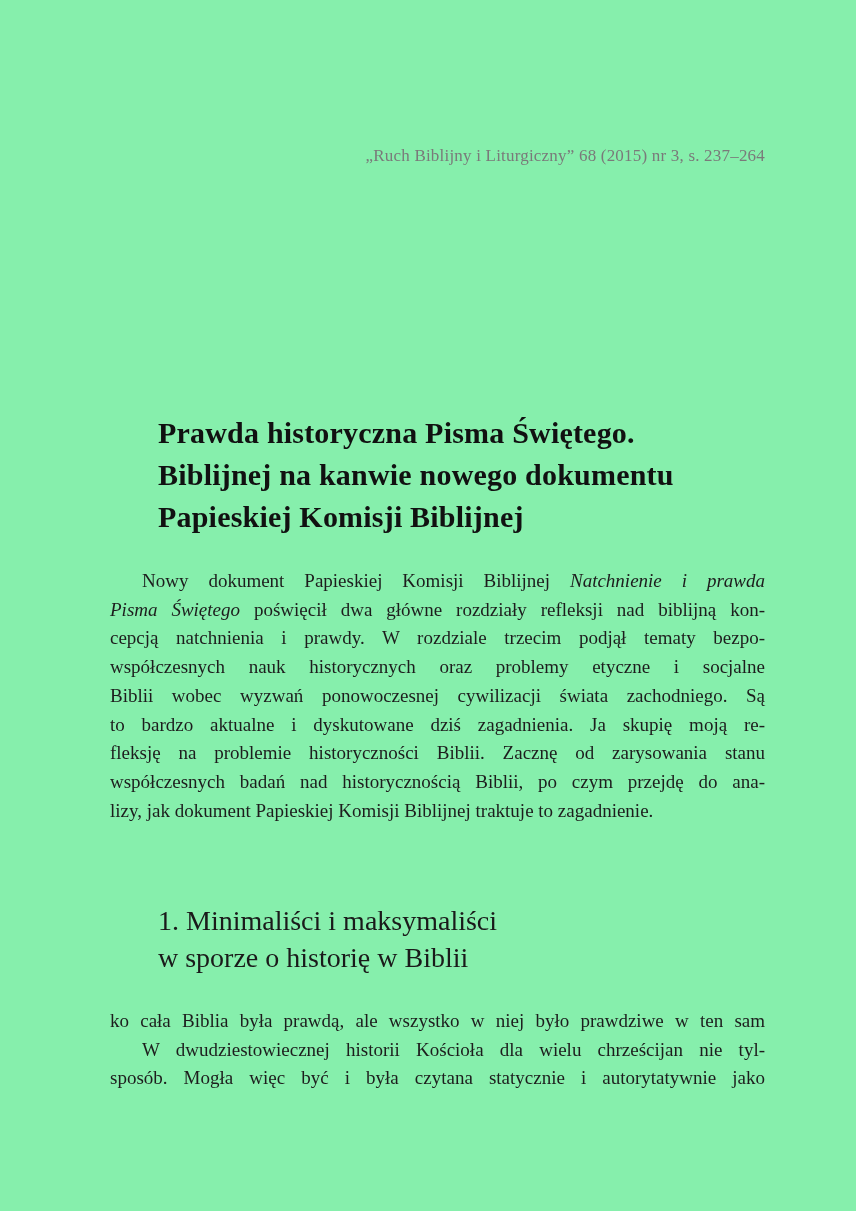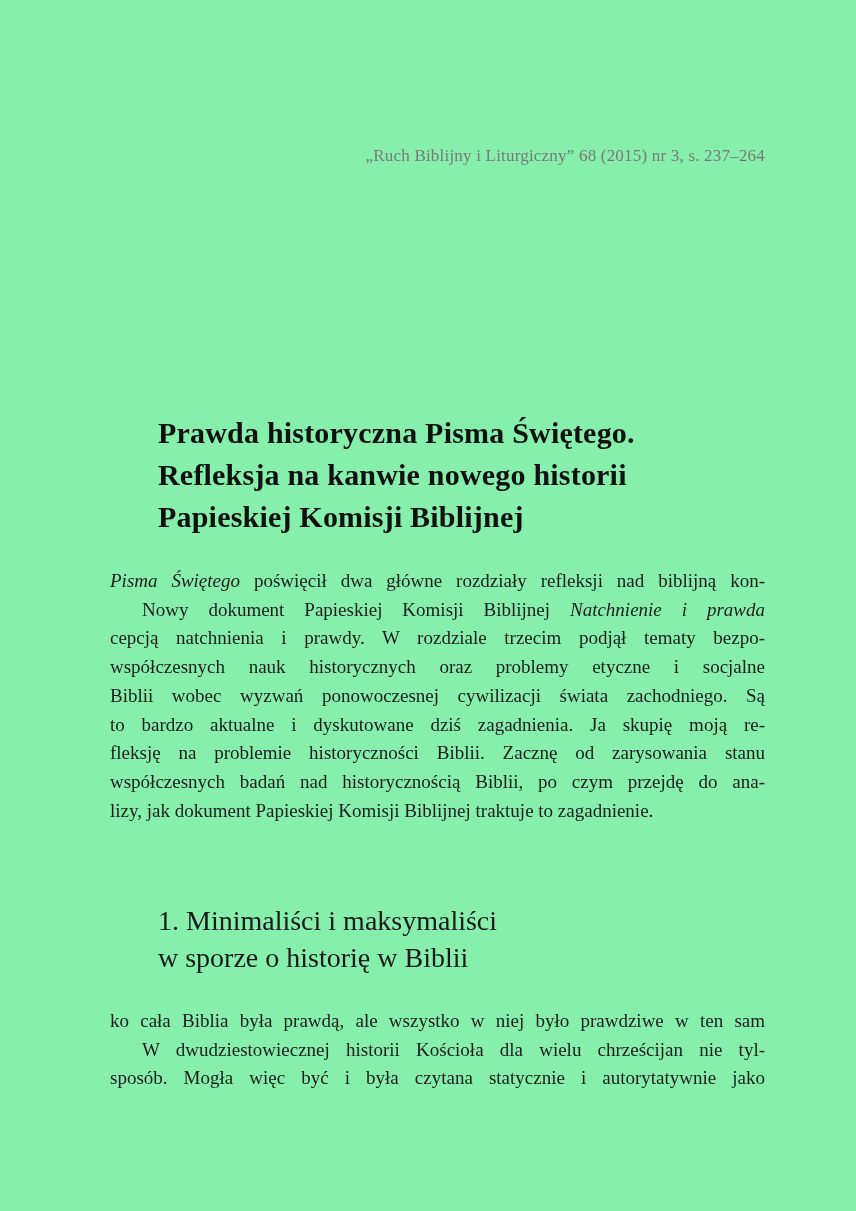--- a/index.html
+++ b/index.html
@@ -89,27 +89,27 @@
 </head>
 <body>
 
 <div class="page">
 
   <div class="journal-header">„Ruch Biblijny i Liturgiczny” 68 (2015) nr 3, s. 237–264</div>
 
 
   <h1 class="article-title">
       <div class="block-line first"><span>Prawda historyczna Pisma Świętego.</span></div>
-      <div class="block-line"><span>Refleksja na kanwie nowego historii</span></div>
+      <div class="block-line"><span>Biblijnej na kanwie nowego dokumentu</span></div>
       <div class="block-line last"><span>Papieskiej Komisji Biblijnej</span></div>
     </h1>
 
   <div class="para" id="intro-paragraph" data-last-left="true">
+      <div class="tline first"><span>Nowy dokument Papieskiej Komisji Biblijnej </span><span class="it">Natchnienie i prawda</span></div>
       <div class="tline"><span class="it">Pisma Świętego</span><span> poświęcił dwa główne rozdziały refleksji nad biblijną kon-</span></div>
-      <div class="tline first"><span>Nowy dokument Papieskiej Komisji Biblijnej </span><span class="it">Natchnienie i prawda</span></div>
       <div class="tline"><span>cepcją natchnienia i prawdy. W rozdziale trzecim podjął tematy bezpo-</span></div>
       <div class="tline"><span>współczesnych nauk historycznych oraz problemy etyczne i socjalne</span></div>
       <div class="tline"><span>Biblii wobec wyzwań ponowoczesnej cywilizacji świata zachodniego. Są</span></div>
       <div class="tline"><span>to bardzo aktualne i dyskutowane dziś zagadnienia. Ja skupię moją re-</span></div>
       <div class="tline"><span>fleksję na problemie historyczności Biblii. Zacznę od zarysowania stanu</span></div>
       <div class="tline"><span>współczesnych badań nad historycznością Biblii, po czym przejdę do ana-</span></div>
       <div class="tline last"><span>lizy, jak dokument Papieskiej Komisji Biblijnej traktuje to zagadnienie.</span></div>
     </div>
 
   <h2 class="section-heading">

